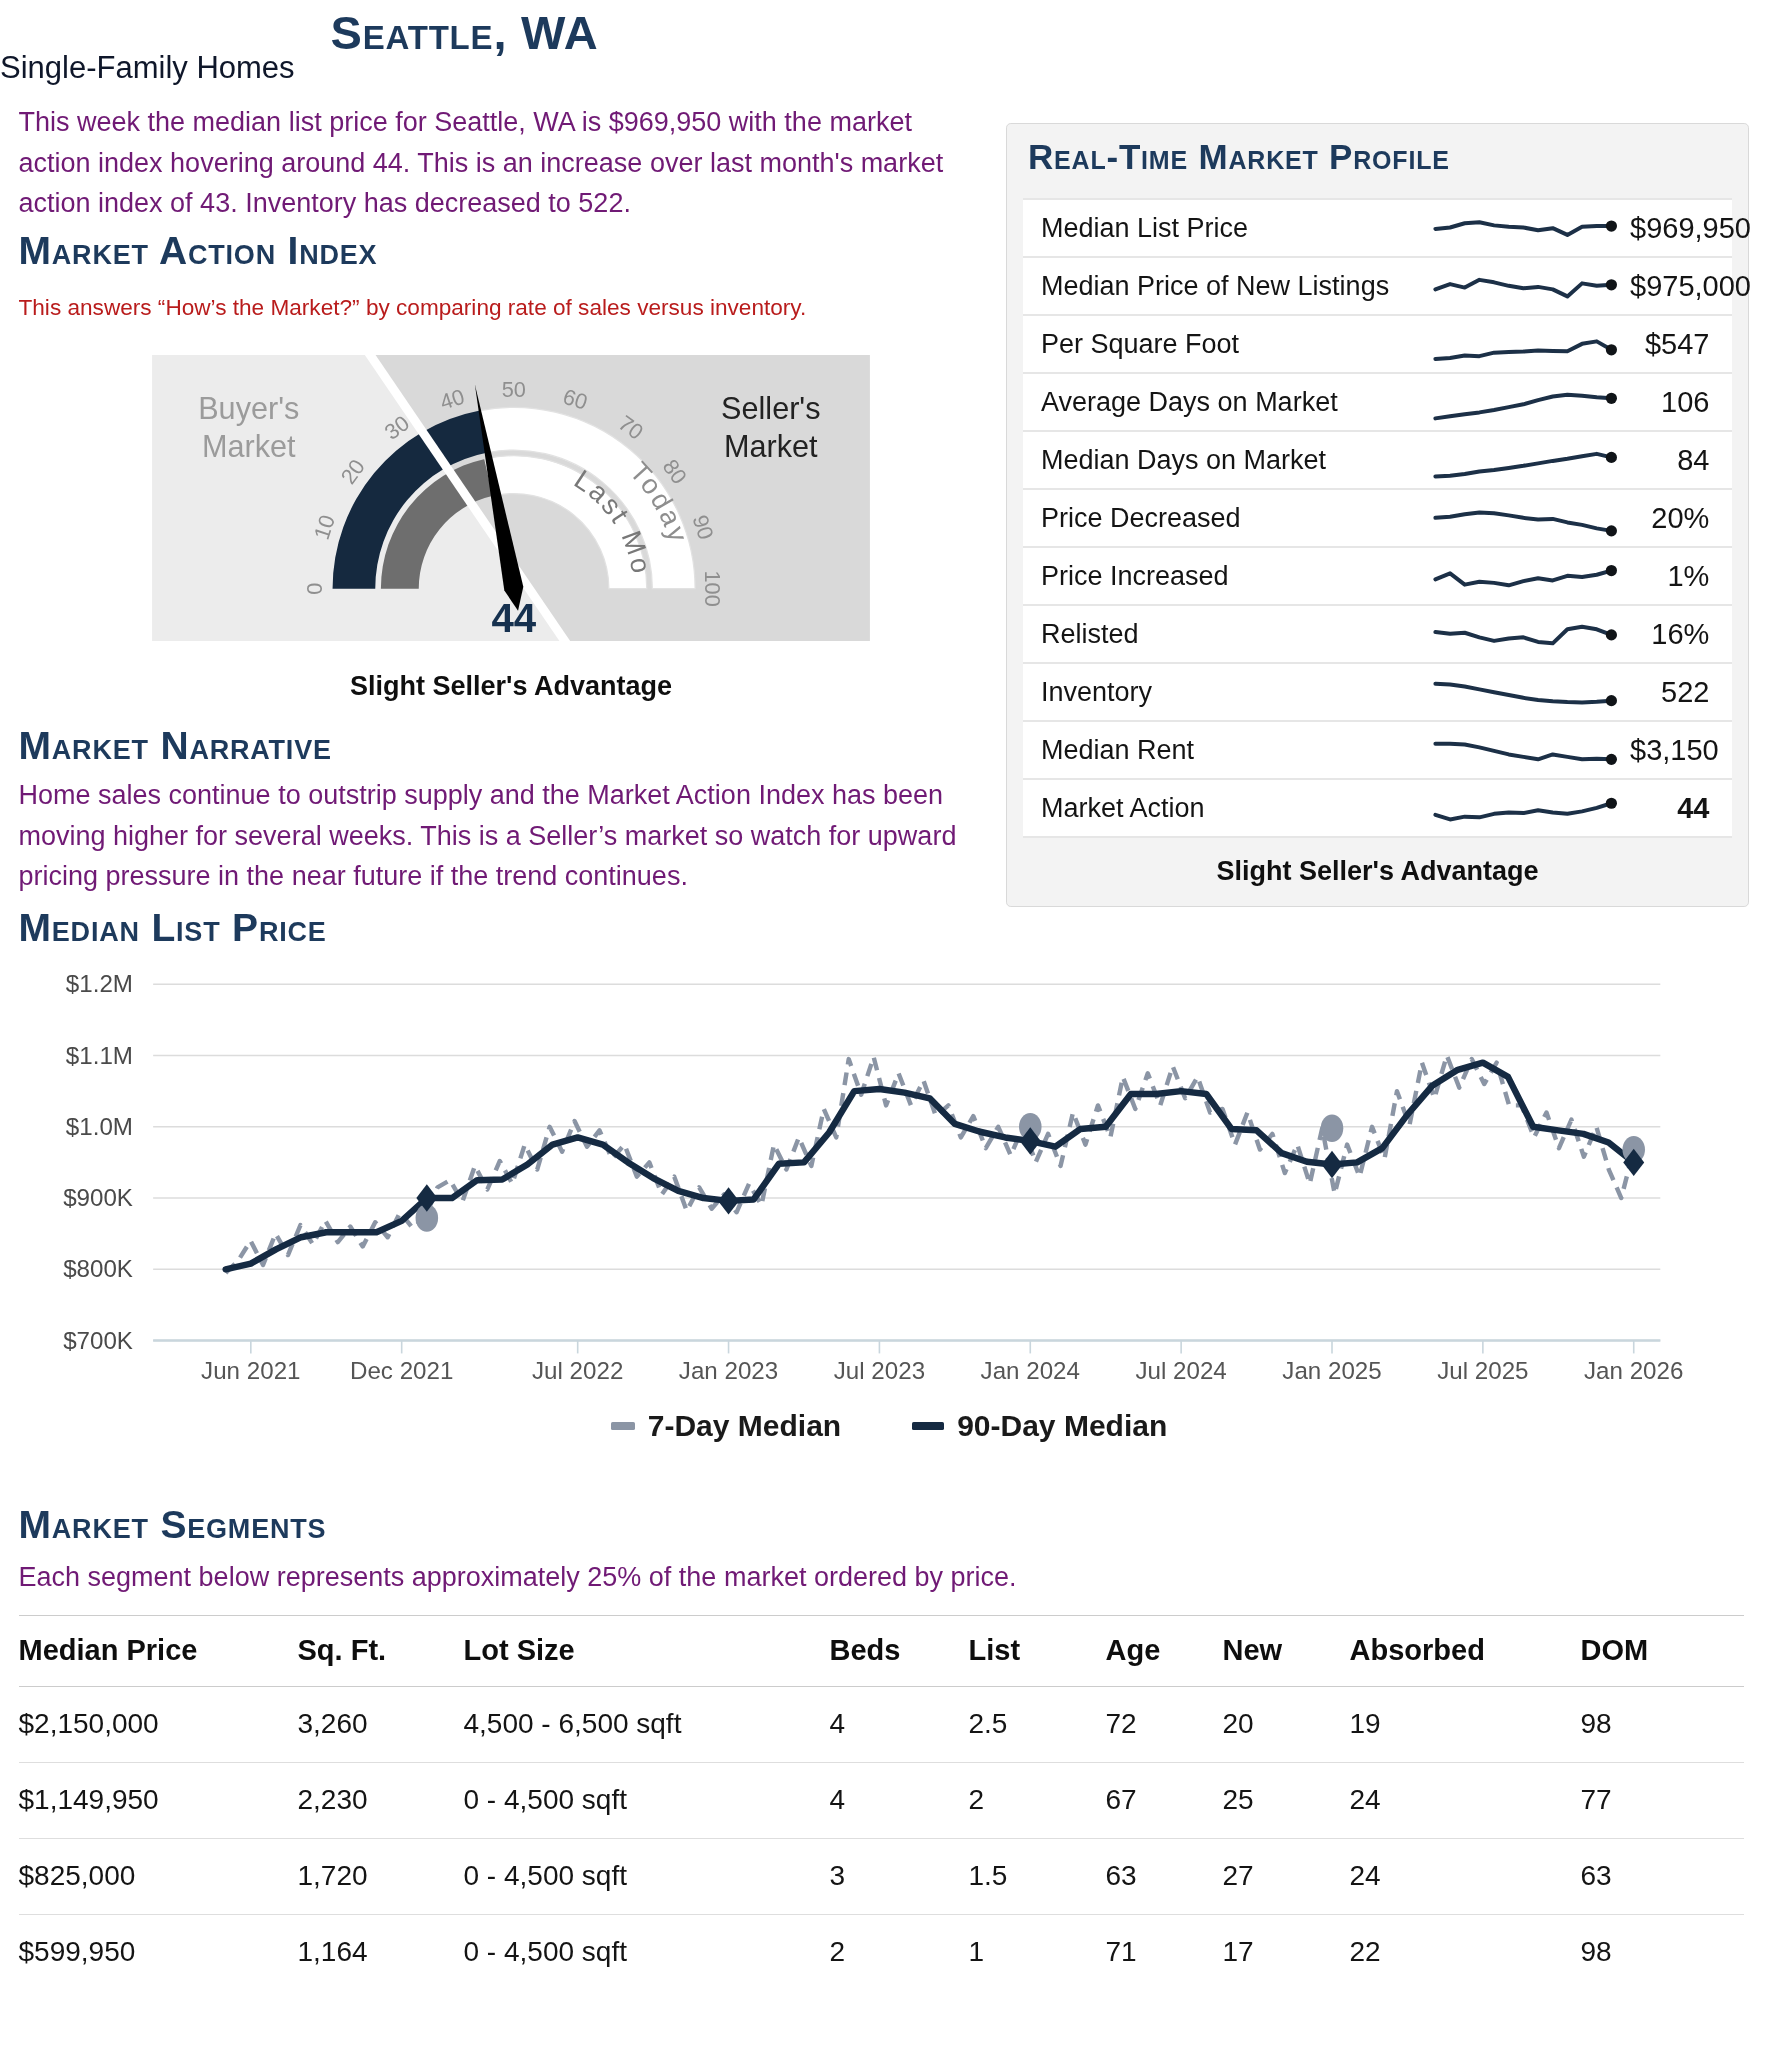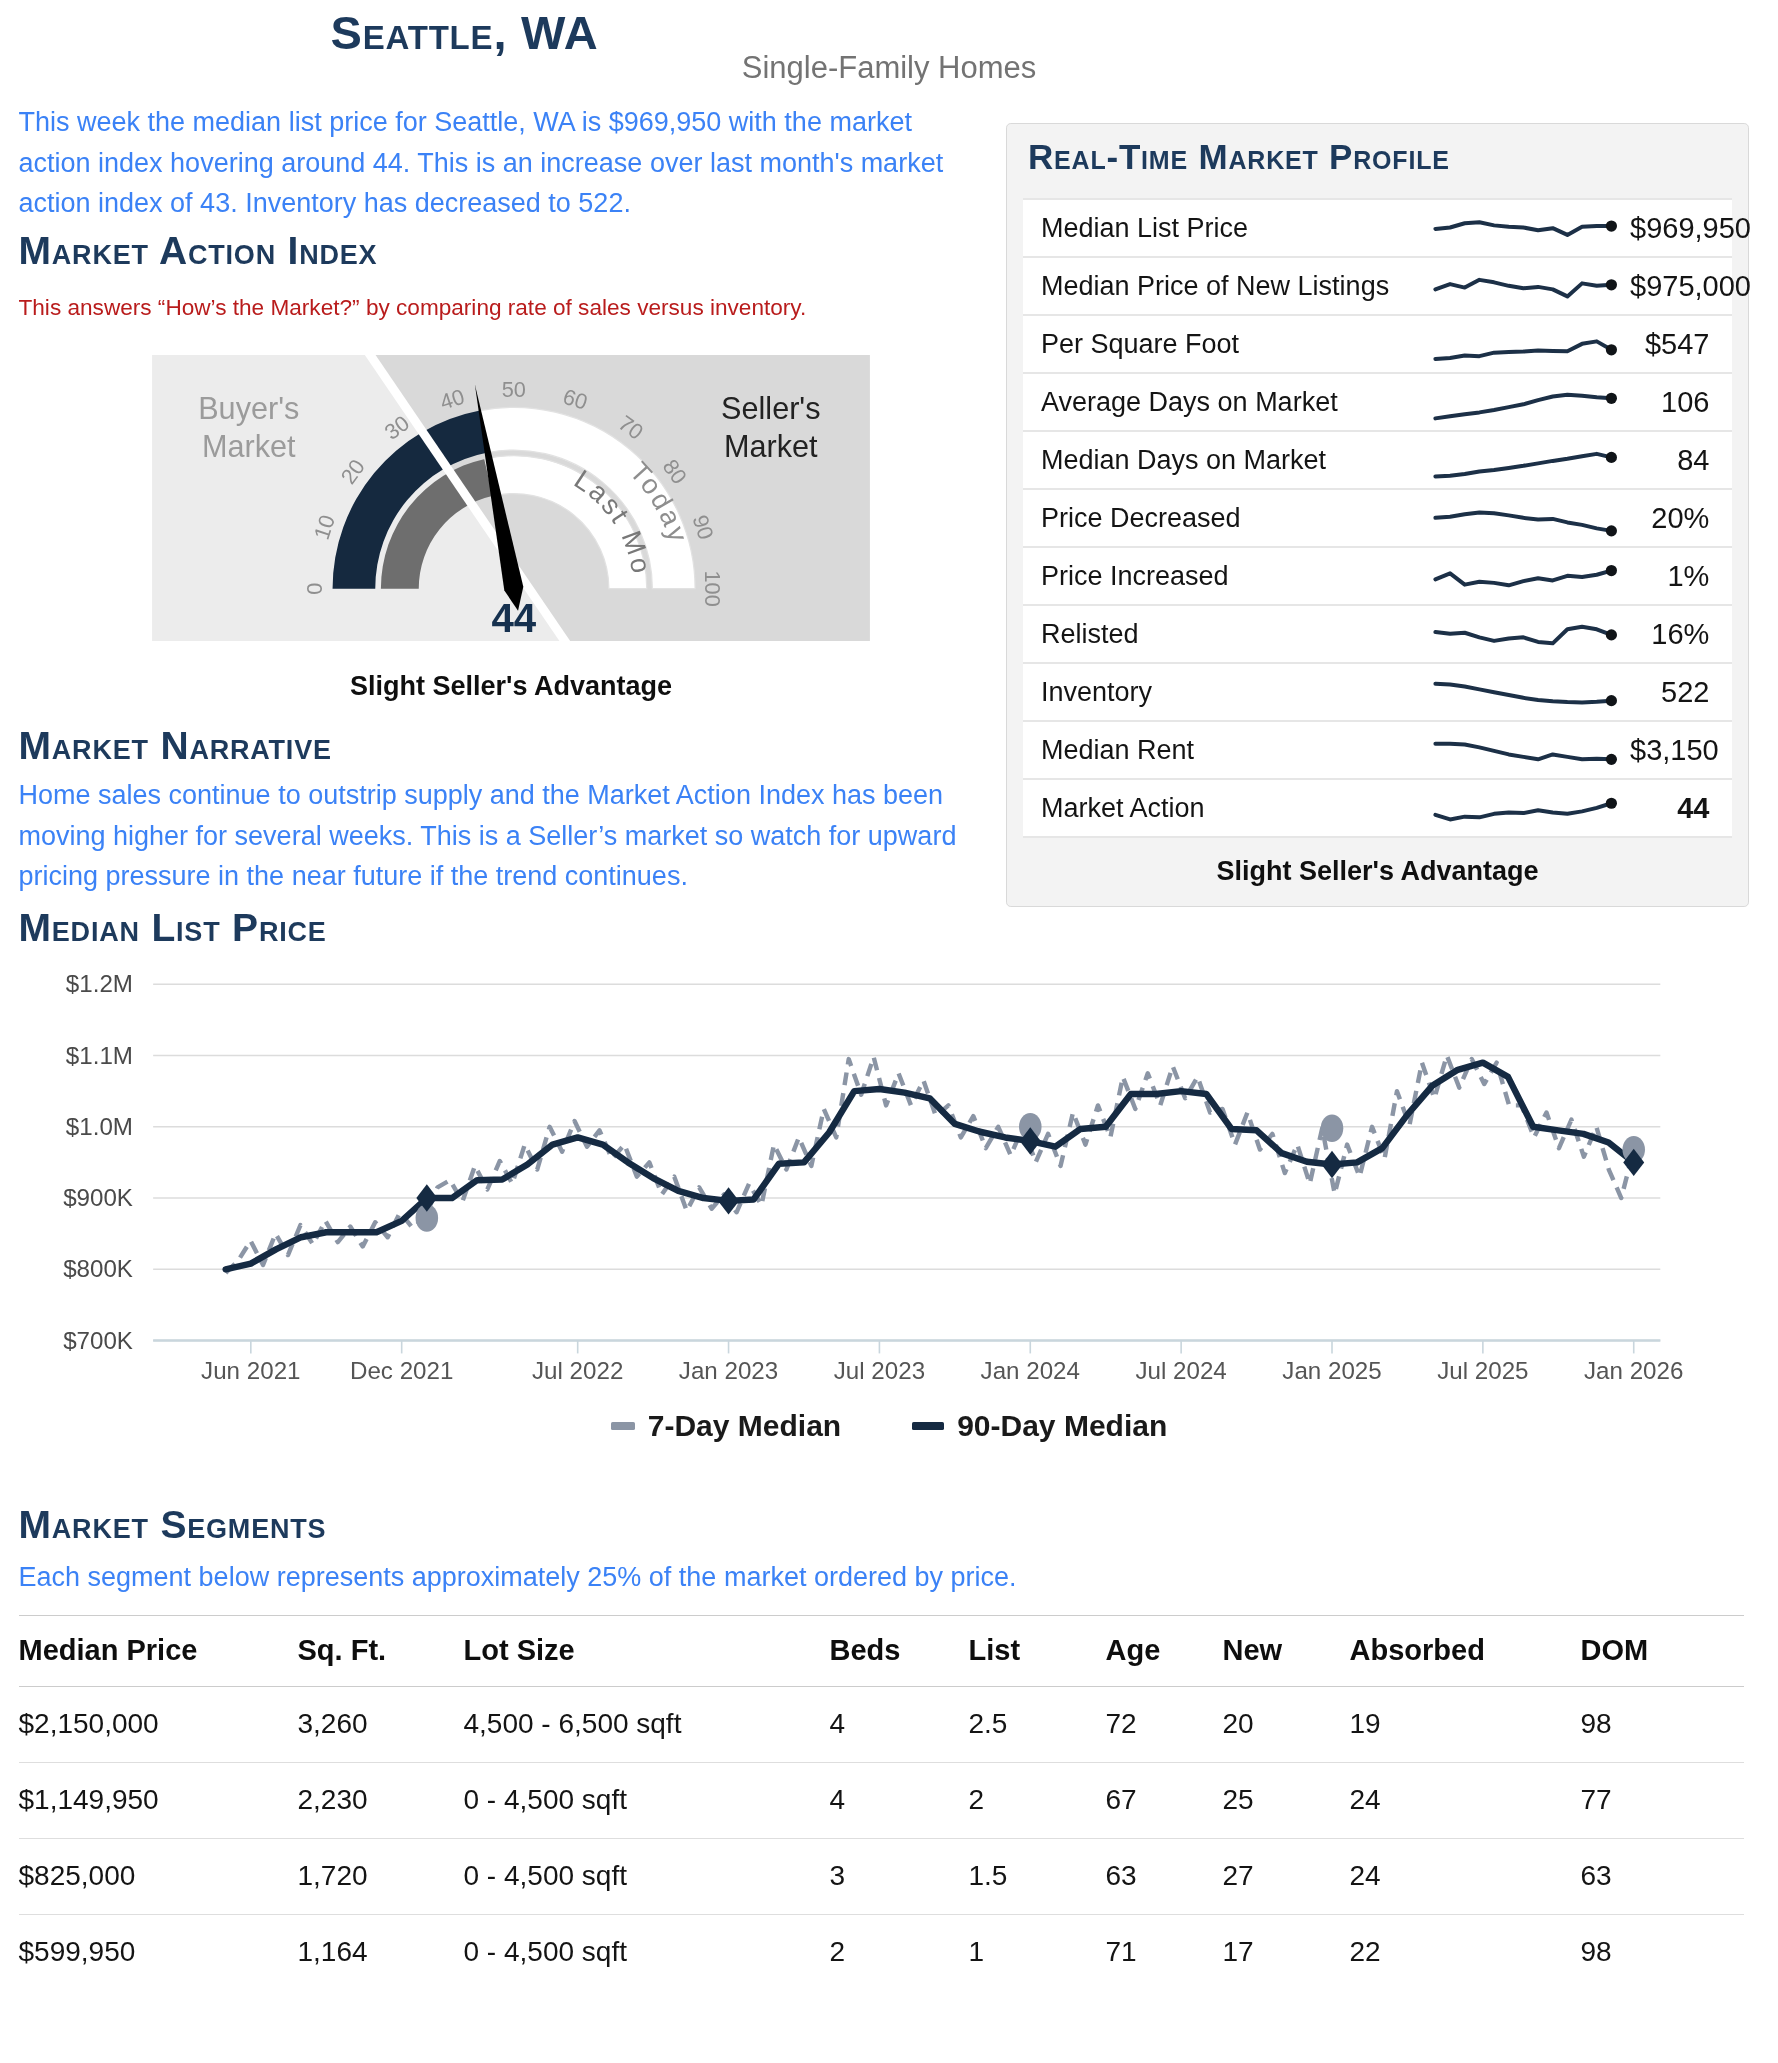--- a/index.html
+++ b/index.html
@@ -1,21 +1,21 @@
 <!DOCTYPE html>
 <html style="font-size:13px"><head>
 <meta charset="utf-8">
 <style>
   html,body{margin:0;padding:0;background:#ffffff;}
   body{width:1778px;height:2064px;position:relative;font-family:"Liberation Sans",sans-serif;color:#111;overflow:hidden;}
   .abs{position:absolute;}
   .heading{font-variant:small-caps;font-weight:700;color:#1d3a5c;letter-spacing:0.8px;}
   .h-title{font-size:47px;}
   .h-section{font-size:39px;}
-  .para{font-size:27px;line-height:1.5;color:#3b82f6;}
+  .para{font-size:27px;line-height:1.5;color:#701a75;}
   
   #profile-panel{left:1006px;top:104px;width:743px;height:784px;background:#f3f3f3;border:1.6px solid #d9d9d9;border-radius:4.8px;box-sizing:border-box;margin-top:19px;}
   #profile-title{position:absolute;left:21px;top:13px;font-size:35px;}
   #profile-rows{position:absolute;left:16px;top:74px;right:16px;}
   .prow{background:#ffffff;border-bottom:2.4px solid #e6e6e6;height:56px;display:flex;align-items:center;position:relative;}
   .prow:first-child{border-top:2.4px solid #e6e6e6;}
   .prow .plabel{font-size:27px;color:#141414;padding-left:18px;flex:0 0 387px;}
   .prow .pspark{flex:0 0 202px;height:48px;}
   .prow .pvalue{flex:1;text-align:right;padding-right:22.6px;font-size:29px;color:#141414;}
   .prow .pvalue.bold{font-weight:700;}
@@ -31,21 +31,21 @@
   
   #segments-table{left:18.5px;top:1615px;width:1725px;border-collapse:collapse;table-layout:fixed;}
   #segments-table th{font-size:29px;font-weight:700;text-align:left;color:#0e0e0e;padding:18px 0 19.3px 0;border-top:1.6px solid #cccccc;border-bottom:1.6px solid #cccccc;}
   #segments-table td{font-size:28px;color:#141414;padding:21px 0 22px 0;border-bottom:1.6px solid #dedede;}
   #segments-table tr:last-child td{border-bottom:none;}
 </style>
 </head>
 <body>
 
 <div class="abs heading h-title" style="left:0;top:4.8px;width:929px;text-align:center;">Seattle, WA</div>
-<div class="abs" style="left:0;top:50px;width:1778px;text-align:center;font-size:31px;color:#737373;">Single-Family Homes</div>
+<div class="abs" style="left:0;top:50px;width:1778px;text-align:left;font-size:31px;color:#0f172a;">Single-Family Homes</div>
 <div class="abs para" style="left:18.5px;top:102px;width:942px;">This week the median list price for Seattle, WA is $969,950 with the market action index hovering around 44. This is an increase over last month's market action index of 43. Inventory has decreased to 522.</div>
 
 <div class="abs" id="profile-panel">
   <div class="heading" id="profile-title">Real-Time Market Profile</div>
   <div id="profile-rows">
       <div class="prow">
         <span class="plabel">Median List Price</span>
         <svg class="pspark" viewBox="0 0 250 60">
           <polyline points="8,31.119999999999997 26.333333333333332,29.36 44.666666666666664,24.08 63,22.76 81.33333333333333,26.72 99.66666666666666,28.48 118,29.36 136.33333333333331,32.88 154.66666666666666,30.24 173,38.6 191.33333333333331,28.48 209.66666666666666,27.6 228,27.6" fill="none" stroke="#1c3047" stroke-width="5" stroke-linejoin="round" stroke-linecap="round"></polyline>
           <circle cx="228" cy="27.6" r="7" fill="#101418"></circle>

